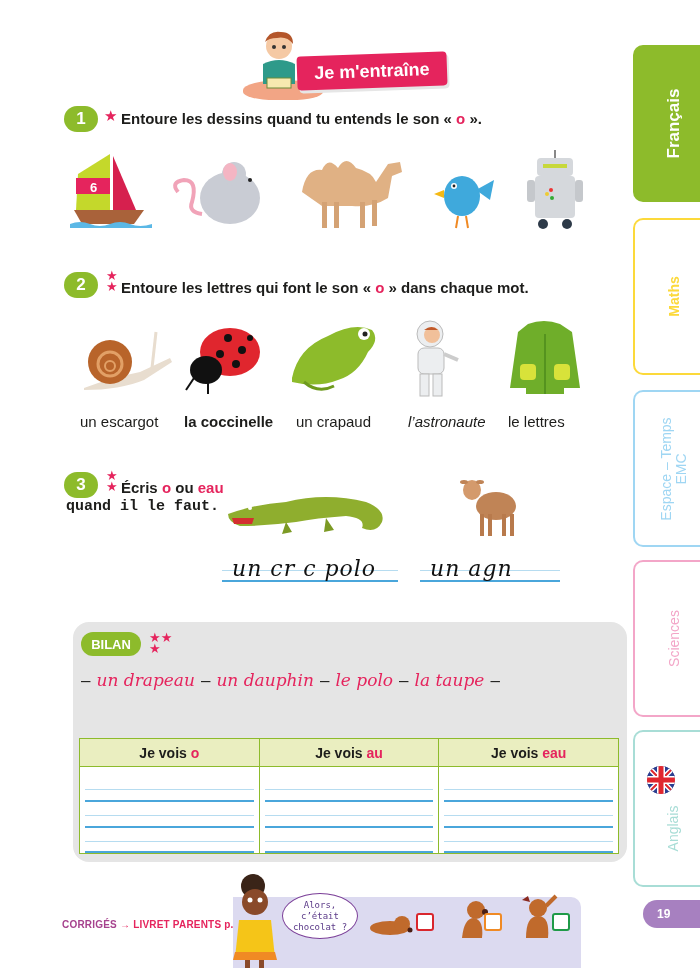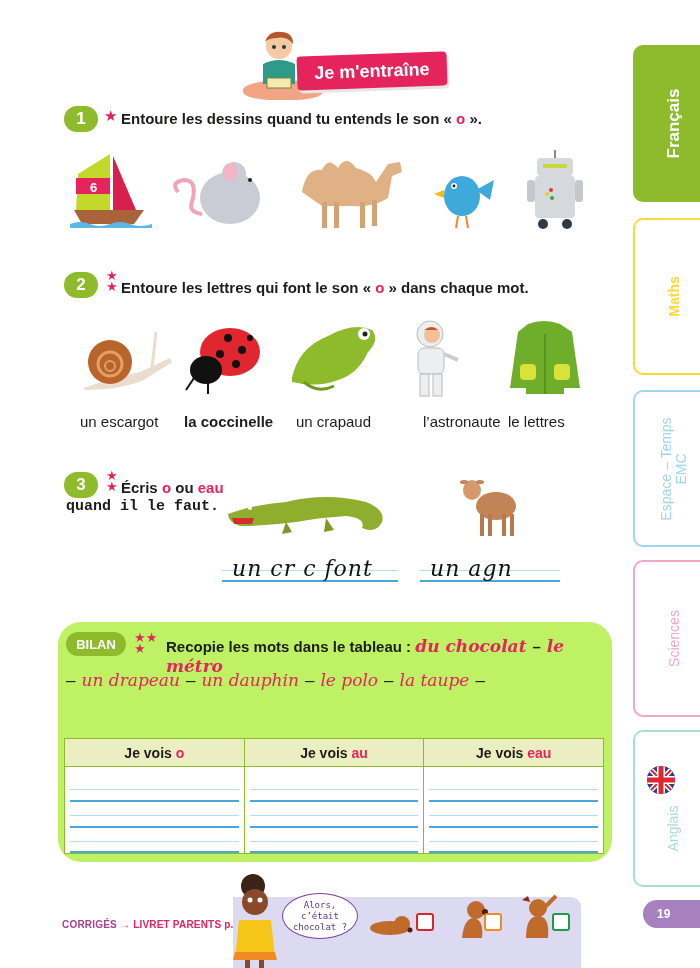--- a/index.html
+++ b/index.html
@@ -21,21 +21,21 @@
 
   .word { position: absolute; font-size: 15px; color: #1d1d1b; }
 
   
   .hw { position: absolute; height: 26px; }
   .hw .l1 { position: absolute; left: 0; right: 0; top: 8px; height: 1px; background: #b6dcf0; }
   .hw .l2 { position: absolute; left: 0; right: 0; top: 18px; height: 2px; background: #4aa6db; }
   .hw .txt { position: absolute; left: 10px; top: -6px; font-family: "DejaVu Serif", serif; font-style: italic; font-size: 22px; color: #111; letter-spacing: 1px; }
 
   
-  .bilan { position: absolute; left: 58px; top: 622px; width: 554px; height: 240px; background: #bef264; border-radius: 23px; }
+  .bilan { position: absolute; left: 73px; top: 622px; width: 554px; height: 240px; background: #e5e5e5; border-radius: 16px; }
   .bilan-tag { position: absolute; left: 8px; top: 10px; width: 60px; height: 24px; border-radius: 12px; background: #8dbb2b; color: #fff; font-weight: bold; font-size: 13px; display: flex; align-items: center; justify-content: center; }
   .bilan-text { position: absolute; left: 108px; top: 14px; font-weight: bold; font-size: 15px; }
   .cursive { font-family: "DejaVu Serif", serif; font-style: italic; color: #e5245d; font-size: 17px; }
   .bilan-line { position: absolute; left: 8px; font-size: 17px; }
   .dash { color: #1d1d1b; font-family: "Liberation Sans", sans-serif; margin: 0 6px; }
 
   .table { position: absolute; left: 6px; top: 116px; width: 540px; height: 116px; border: 1.5px solid #8dbb2b; background: #fff; display: flex; }
   .col { flex: 1; border-right: 1.5px solid #8dbb2b; position: relative; }
   .col:last-child { border-right: none; }
   .col .th { height: 28px; background: #eaeec0; border-bottom: 1.5px solid #8dbb2b; display: flex; align-items: center; justify-content: center; font-weight: bold; font-size: 14px; }
@@ -175,21 +175,21 @@
 <svg class="pic" style="left:506px;top:318px;width:78px;height:80px;" viewBox="0 0 78 80">
   <path d="M22 6 Q38 0 54 6 L66 14 L74 70 L58 70 L58 76 L20 76 L20 70 L4 70 L12 14Z" fill="#6fae2a"></path>
   <rect x="14" y="46" width="16" height="16" rx="4" fill="#d8e23a"></rect>
   <rect x="48" y="46" width="16" height="16" rx="4" fill="#d8e23a"></rect>
   <line x1="39" y1="16" x2="39" y2="76" stroke="#4d8a1c" stroke-width="1.5"></line>
 </svg>
 
 <div class="word" style="left:80px;top:413px;">un escargot</div>
 <div class="word" style="left:184px;top:413px;font-weight:bold;">la coccinelle</div>
 <div class="word" style="left:296px;top:413px;">un crapaud</div>
-<div class="word" style="left:423px;top:413px;">l’astronaute</div>
+<div class="word" style="left:408px;top:413px;font-style:italic;">l’astronaute</div>
 <div class="word" style="left:508px;top:413px;">le lettres</div>
 
 <div class="ex-num" style="left:64px;top:472px;">3</div>
 <div class="stars" style="left:106px;top:470px;">★<br>★</div>
 <div class="ex-text" style="left:121px;top:479px;">
   <span>Écris</span>&nbsp;<span class="pink">o</span>&nbsp;<span>ou</span>&nbsp;<span class="pink">eau</span>
 </div>
 <div class="ex-text" style="left:66px;top:498px;font-family:Liberation Mono, monospace;">quand il le faut.</div>
 
 <svg class="pic" style="left:226px;top:488px;width:170px;height:48px;" viewBox="0 0 170 48">
@@ -206,35 +206,31 @@
     <ellipse cx="24" cy="8" rx="4" ry="2" fill="#c08456"></ellipse>
   <rect x="24" y="40" width="4" height="22" fill="#b87a4c"></rect>
     <rect x="32" y="40" width="4" height="22" fill="#b87a4c"></rect>
   <rect x="46" y="40" width="4" height="22" fill="#b87a4c"></rect>
     <rect x="54" y="40" width="4" height="22" fill="#b87a4c"></rect>
 </svg>
 
 <div class="hw" style="left:222px;top:562px;width:176px;">
   <div class="l1"></div>
   <div class="l2"></div>
-  <div class="txt">un cr  c font</div>
+  <div class="txt">un cr  c polo</div>
 </div>
 <div class="hw" style="left:420px;top:562px;width:140px;">
   <div class="l1"></div>
   <div class="l2"></div>
   <div class="txt">un agn</div>
 </div>
 
 <div class="bilan">
   <div class="bilan-tag">BILAN</div>
   <div class="stars" style="left:76px;top:10px;">★★<br>★</div>
-  <div class="bilan-text">
-    <span>Recopie les mots dans le tableau :</span>
-    <span class="cursive">du chocolat</span><span class="dash">–</span><span class="cursive">le métro</span>
-  </div>
   <div class="bilan-line" style="top:48px;text-align:right;">
     <span class="dash" style="margin-left:0">–</span><span class="cursive">un drapeau</span><span class="dash">–</span><span class="cursive">un dauphin</span><span class="dash">–</span><span class="cursive">le polo</span><span class="dash">–</span><span class="cursive">la taupe</span><span class="dash">–</span>
   </div>
 
   <div class="table">
     <div class="col">
       <div class="th"><span>Je vois</span>&nbsp;<span class="pink">o</span></div>
       <div class="rl" style="top:50px"></div>
         <div class="rd" style="top:61px"></div>
       <div class="rl" style="top:76px"></div>

